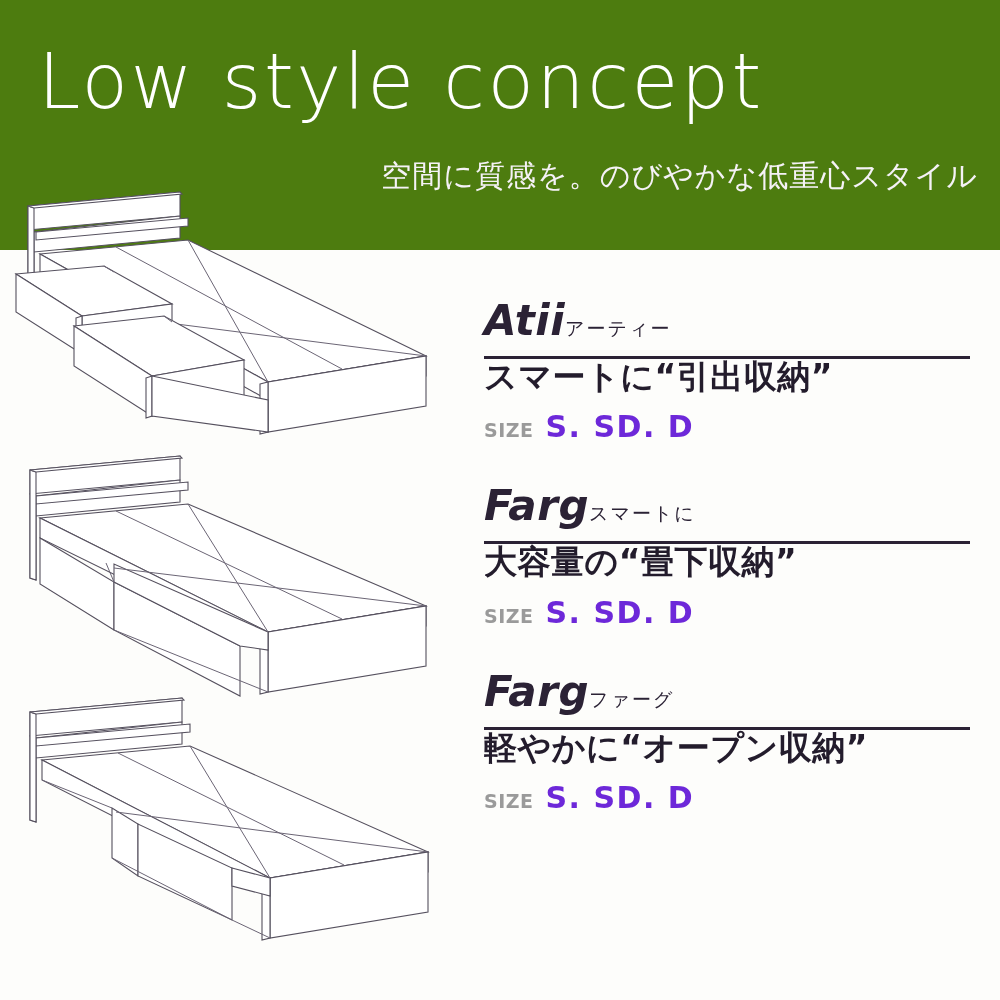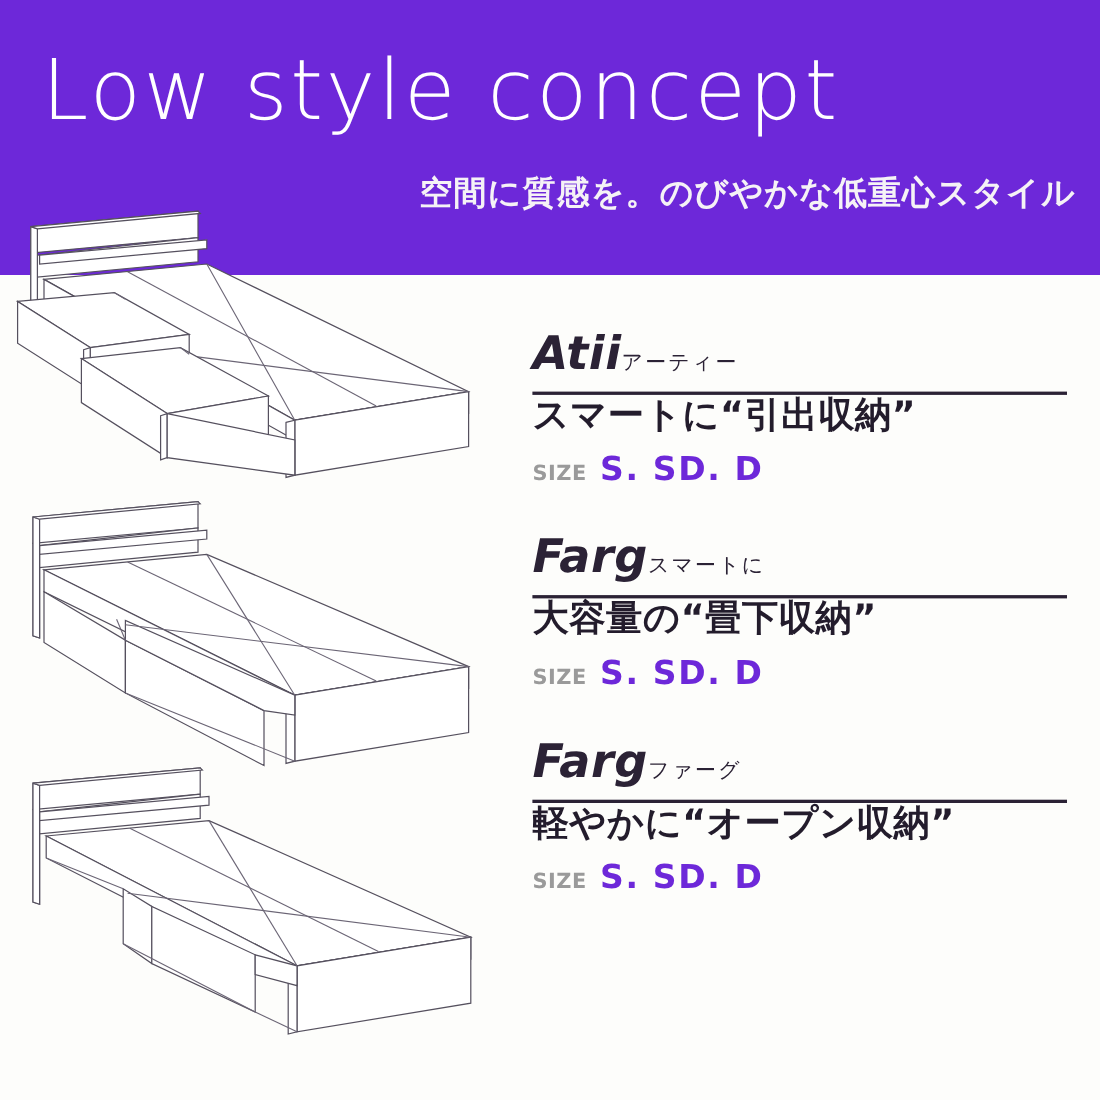--- a/index.html
+++ b/index.html
@@ -15,42 +15,42 @@
     position: relative;
   }
 
   
   #header-banner {
     position: absolute;
     left: 0;
     top: 0;
     width: 1000px;
     height: 250px;
-    background: #6d28d9;
+    background: #4d7c0f;
     overflow: hidden;
   }
   #page-title {
     position: absolute;
     left: 38px;
     top: 44px;
     color: #ffffff;
     font-size: 76px;
     font-weight: 300;
     letter-spacing: 2.5px;
     line-height: 1;
     white-space: nowrap;
     font-family: "DejaVu Sans", sans-serif;
   }
   #page-subtitle {
     position: absolute;
     right: 22px;
     top: 158px;
     color: #f5f2f6;
     font-size: 30px;
-    font-weight: 700;
+    font-weight: 400;
     letter-spacing: 1px;
     line-height: 1.2;
     white-space: nowrap;
     font-family: "DejaVu Sans", sans-serif;
   }
 
   
   #illustration-column {
     position: absolute;
     left: 0;

